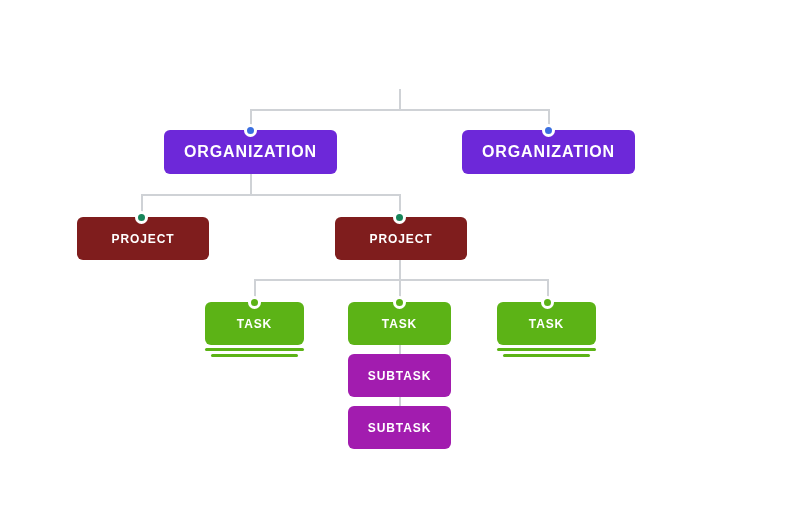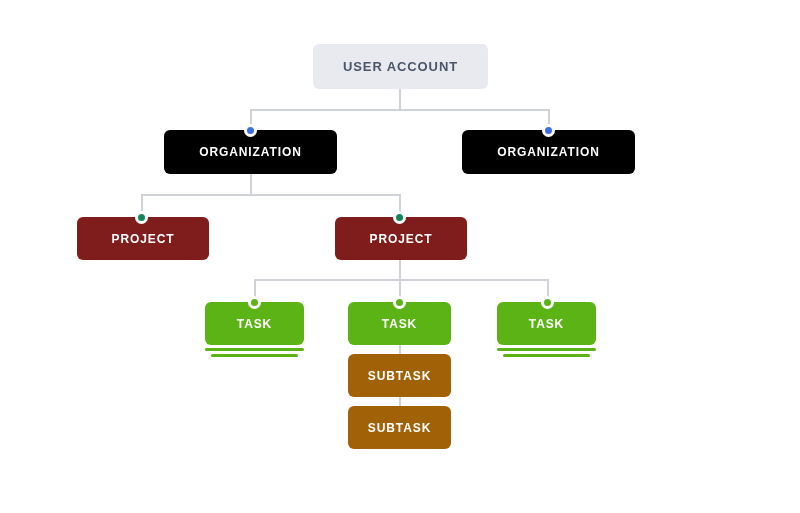--- a/index.html
+++ b/index.html
@@ -22,24 +22,24 @@
     border-radius:6px;
     box-sizing:border-box;
     letter-spacing:.9px;
     font-weight:bold;
     text-align:center;
     user-select:none;
   }
   .node .lbl{pointer-events:none;white-space:nowrap;}
 
   .n-account{background:#e8eaf0;color:#4a5568;font-size:13px;}
-  .n-org{background:#000000;color:#ffffff;font-size:12px;text-align:center;}
+  .n-org{background:#6d28d9;color:#ffffff;font-size:16px;text-align:center;}
   .n-project{background:#7f1d1d;color:#ffffff;font-size:12px;}
   .n-task{background:#5cb316;color:#ffffff;font-size:12px;}
-  .n-subtask{background:#a16207;color:#ffffff;font-size:12px;}
+  .n-subtask{background:#a21caf;color:#ffffff;font-size:12px;}
 
   
   .stack{position:absolute;}
   .stack i{position:absolute;display:block;background:#5cb316;border-radius:2px;height:3px;}
 
   
   .dot{
     position:absolute;width:13px;height:13px;border-radius:50%;
     border:3px solid #ffffff;box-sizing:border-box;
   }
@@ -64,23 +64,20 @@
 
   <div class="ln v" style="left:399px;top:260px;height:21px;"></div>
   <div class="ln h" style="left:254px;top:279px;width:293px;"></div>
   <div class="ln v" style="left:254px;top:279px;height:23px;"></div>
   <div class="ln v" style="left:399px;top:279px;height:23px;"></div>
   <div class="ln v" style="left:547px;top:279px;height:23px;"></div>
 
   <div class="ln v" style="left:399px;top:345px;height:12px;"></div>
   <div class="ln v" style="left:399px;top:397px;height:12px;"></div>
 
-  <div class="node n-account" style="left:313px;top:44px;width:175px;height:45px;">
-    <span class="lbl">USER ACCOUNT</span>
-  </div>
 
   <div class="node n-org" style="left:164px;top:130px;width:173px;height:44px;">
     <span class="lbl">ORGANIZATION</span>
   </div>
   <div class="dot dot-org" style="left:244px;top:124px;"></div>
 
   <div class="node n-org" style="left:462px;top:130px;width:173px;height:44px;">
     <span class="lbl">ORGANIZATION</span>
   </div>
   <div class="dot dot-org" style="left:542px;top:124px;"></div>

